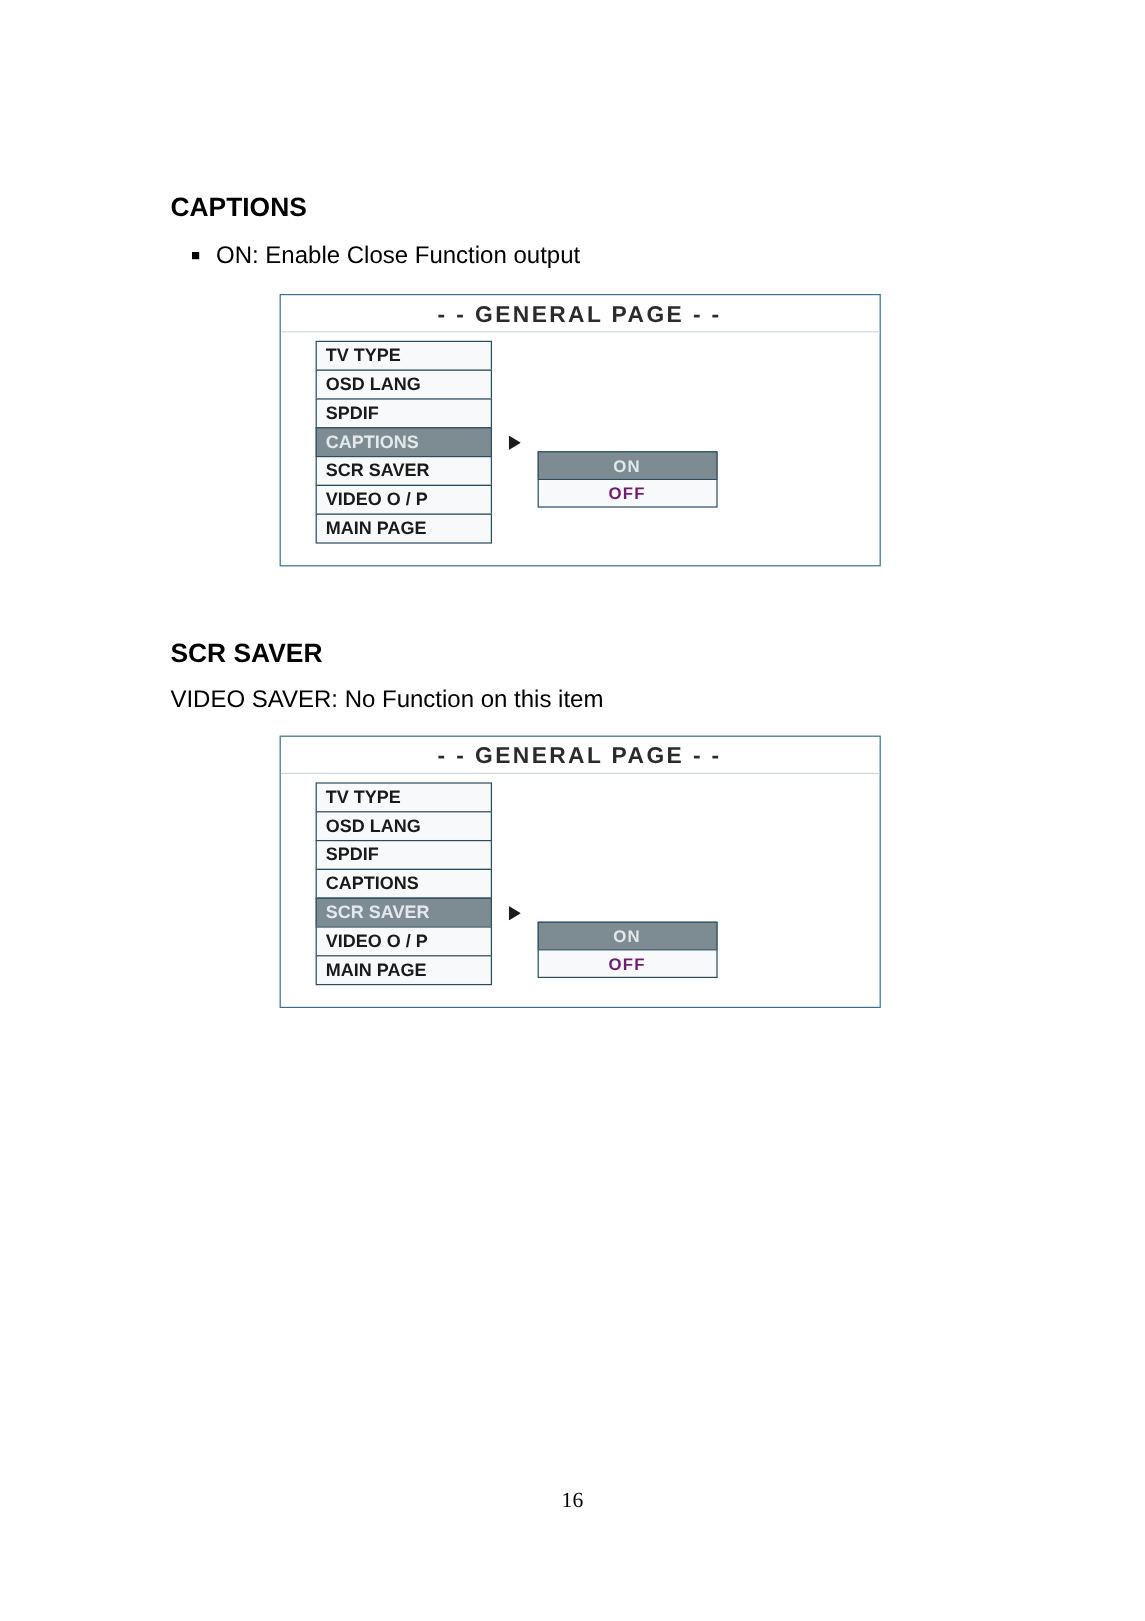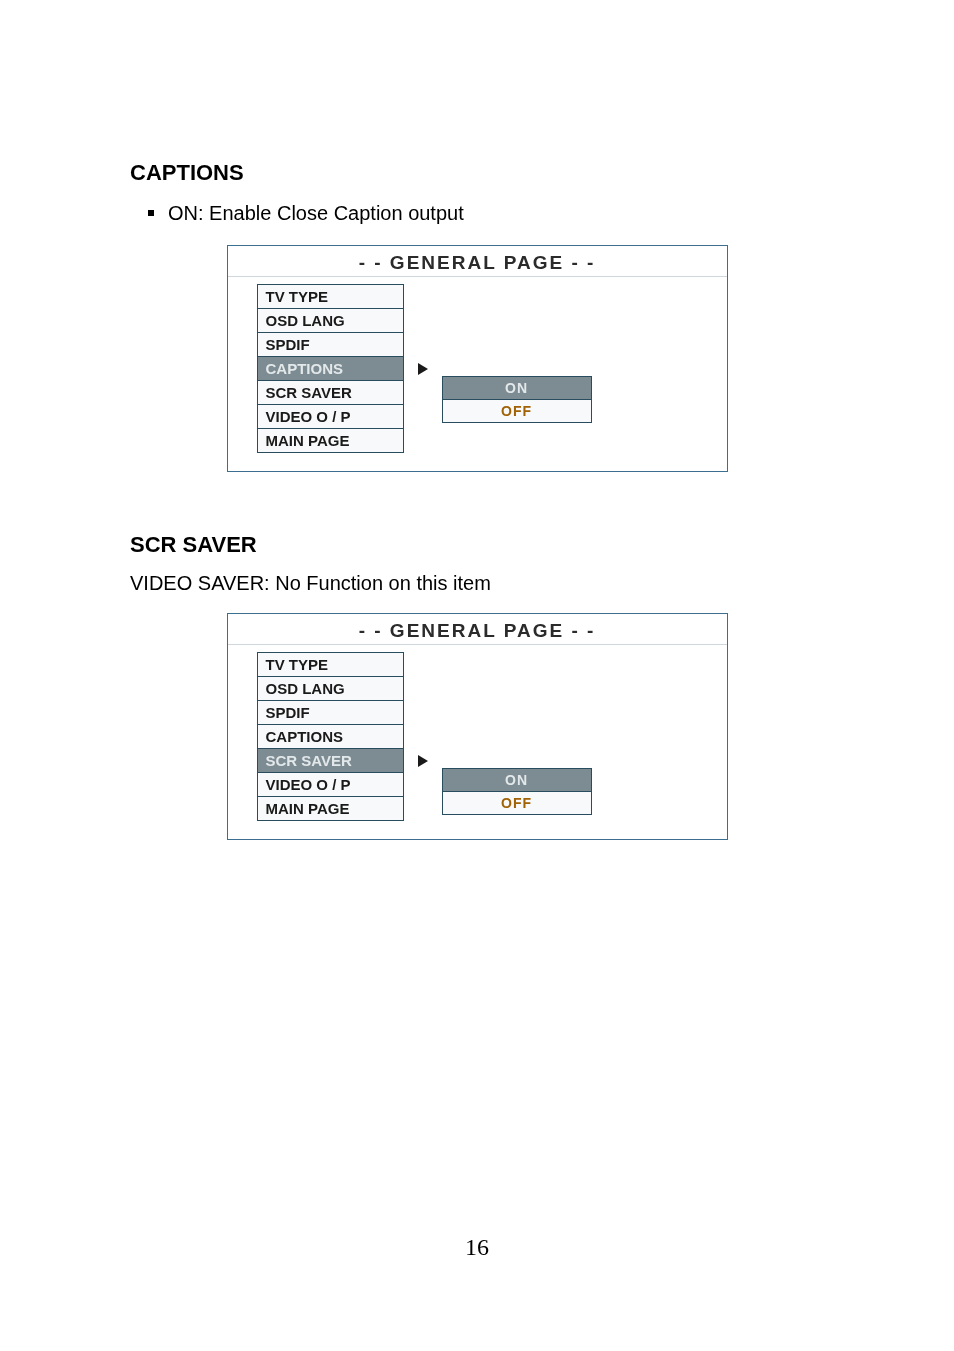--- a/index.html
+++ b/index.html
@@ -14,36 +14,36 @@
     .osd-figure { width: 501px; margin: 18px auto 60px auto; border: 1px solid #3b6e8f; background: #fff; }
     .osd-title { text-align: center; font-family: "Arial Black", Arial, sans-serif; font-weight: 900; letter-spacing: 2px; font-size: 19px; color: #2b2b2b; padding: 6px 0 2px 0; border-bottom: 1px solid #d0d7dc; }
     .osd-body { display: flex; padding: 8px 16px 0 16px; gap: 10px; }
     .osd-menu { display: flex; flex-direction: column; width: 160px; }
     .osd-menu .item { border: 1px solid #2a4c5f; background: #f8f9fa; color: #1a1a1a; font-family: "Arial Black", Arial, sans-serif; font-weight: 900; font-size: 15px; padding: 3px 8px; margin-top: -1px; margin-left: 13px; }
     .osd-menu .item.selected { background: #7d8c93; color: #e3e8ea; }
     .osd-arrow-col { display: flex; flex-direction: column; width: 18px; }
     .osd-arrow-cell { height: 25px; display: flex; align-items: center; justify-content: center; margin-top: -1px; }
     .osd-arrow-cell svg { width: 10px; height: 12px; }
     .osd-options { display: flex; flex-direction: column; width: 150px; }
-    .osd-options .opt { border: 1px solid #2a4c5f; background: #f8f9fa; color: #a16207; font-family: "Arial Black", Arial, sans-serif; font-weight: 900; font-size: 14px; text-align: center; padding: 3px 6px; margin-top: -1px; letter-spacing: 1px; }
+    .osd-options .opt { border: 1px solid #2a4c5f; background: #f8f9fa; color: #701a75; font-family: "Arial Black", Arial, sans-serif; font-weight: 900; font-size: 14px; text-align: center; padding: 3px 6px; margin-top: -1px; letter-spacing: 1px; }
     .osd-options .opt.selected { background: #7d8c93; color: #e3e8ea; margin-top: 19px; }
     .osd-spacer { height: 25px; margin-top: -1px; }
     .osd-status { font-family: Arial, sans-serif; color: #bfc6ca; font-size: 15px; padding: 28px 10px 10px 10px; letter-spacing: 0.5px; }
 
-    .page-number { position: absolute; left: 0; right: 0; text-align: center; bottom: 90px; font-family: Georgia, "Times New Roman", serif; font-size: 24px; }
-    .page-wrap { position: relative; width: 954px; height: 1351px; }
+    .page-number { position: absolute; left: 0; right: 0; text-align: center; bottom: 90px; font-family: Georgia, "Times New Roman", serif; font-size: 18px; }
+    .page-wrap { position: relative; width: 954px; height: 1351px; padding-left: 12px; }
   </style>
 </head>
 <body>
 <div class="page-wrap">
 <div class="page">
 
   <h2 class="section-heading">CAPTIONS</h2>
   <ul class="bullets">
-    <li>ON: Enable Close Caption output</li>
+    <li>ON: Enable Close Function output</li>
   </ul>
 
   <div class="osd-figure">
     <div class="osd-title">- -   GENERAL  PAGE   - -</div>
     <div class="osd-body">
       <div class="osd-menu">
         <div class="item">TV TYPE</div>
         <div class="item">OSD LANG</div>
         <div class="item">SPDIF</div>
         <div class="item selected">CAPTIONS</div>

